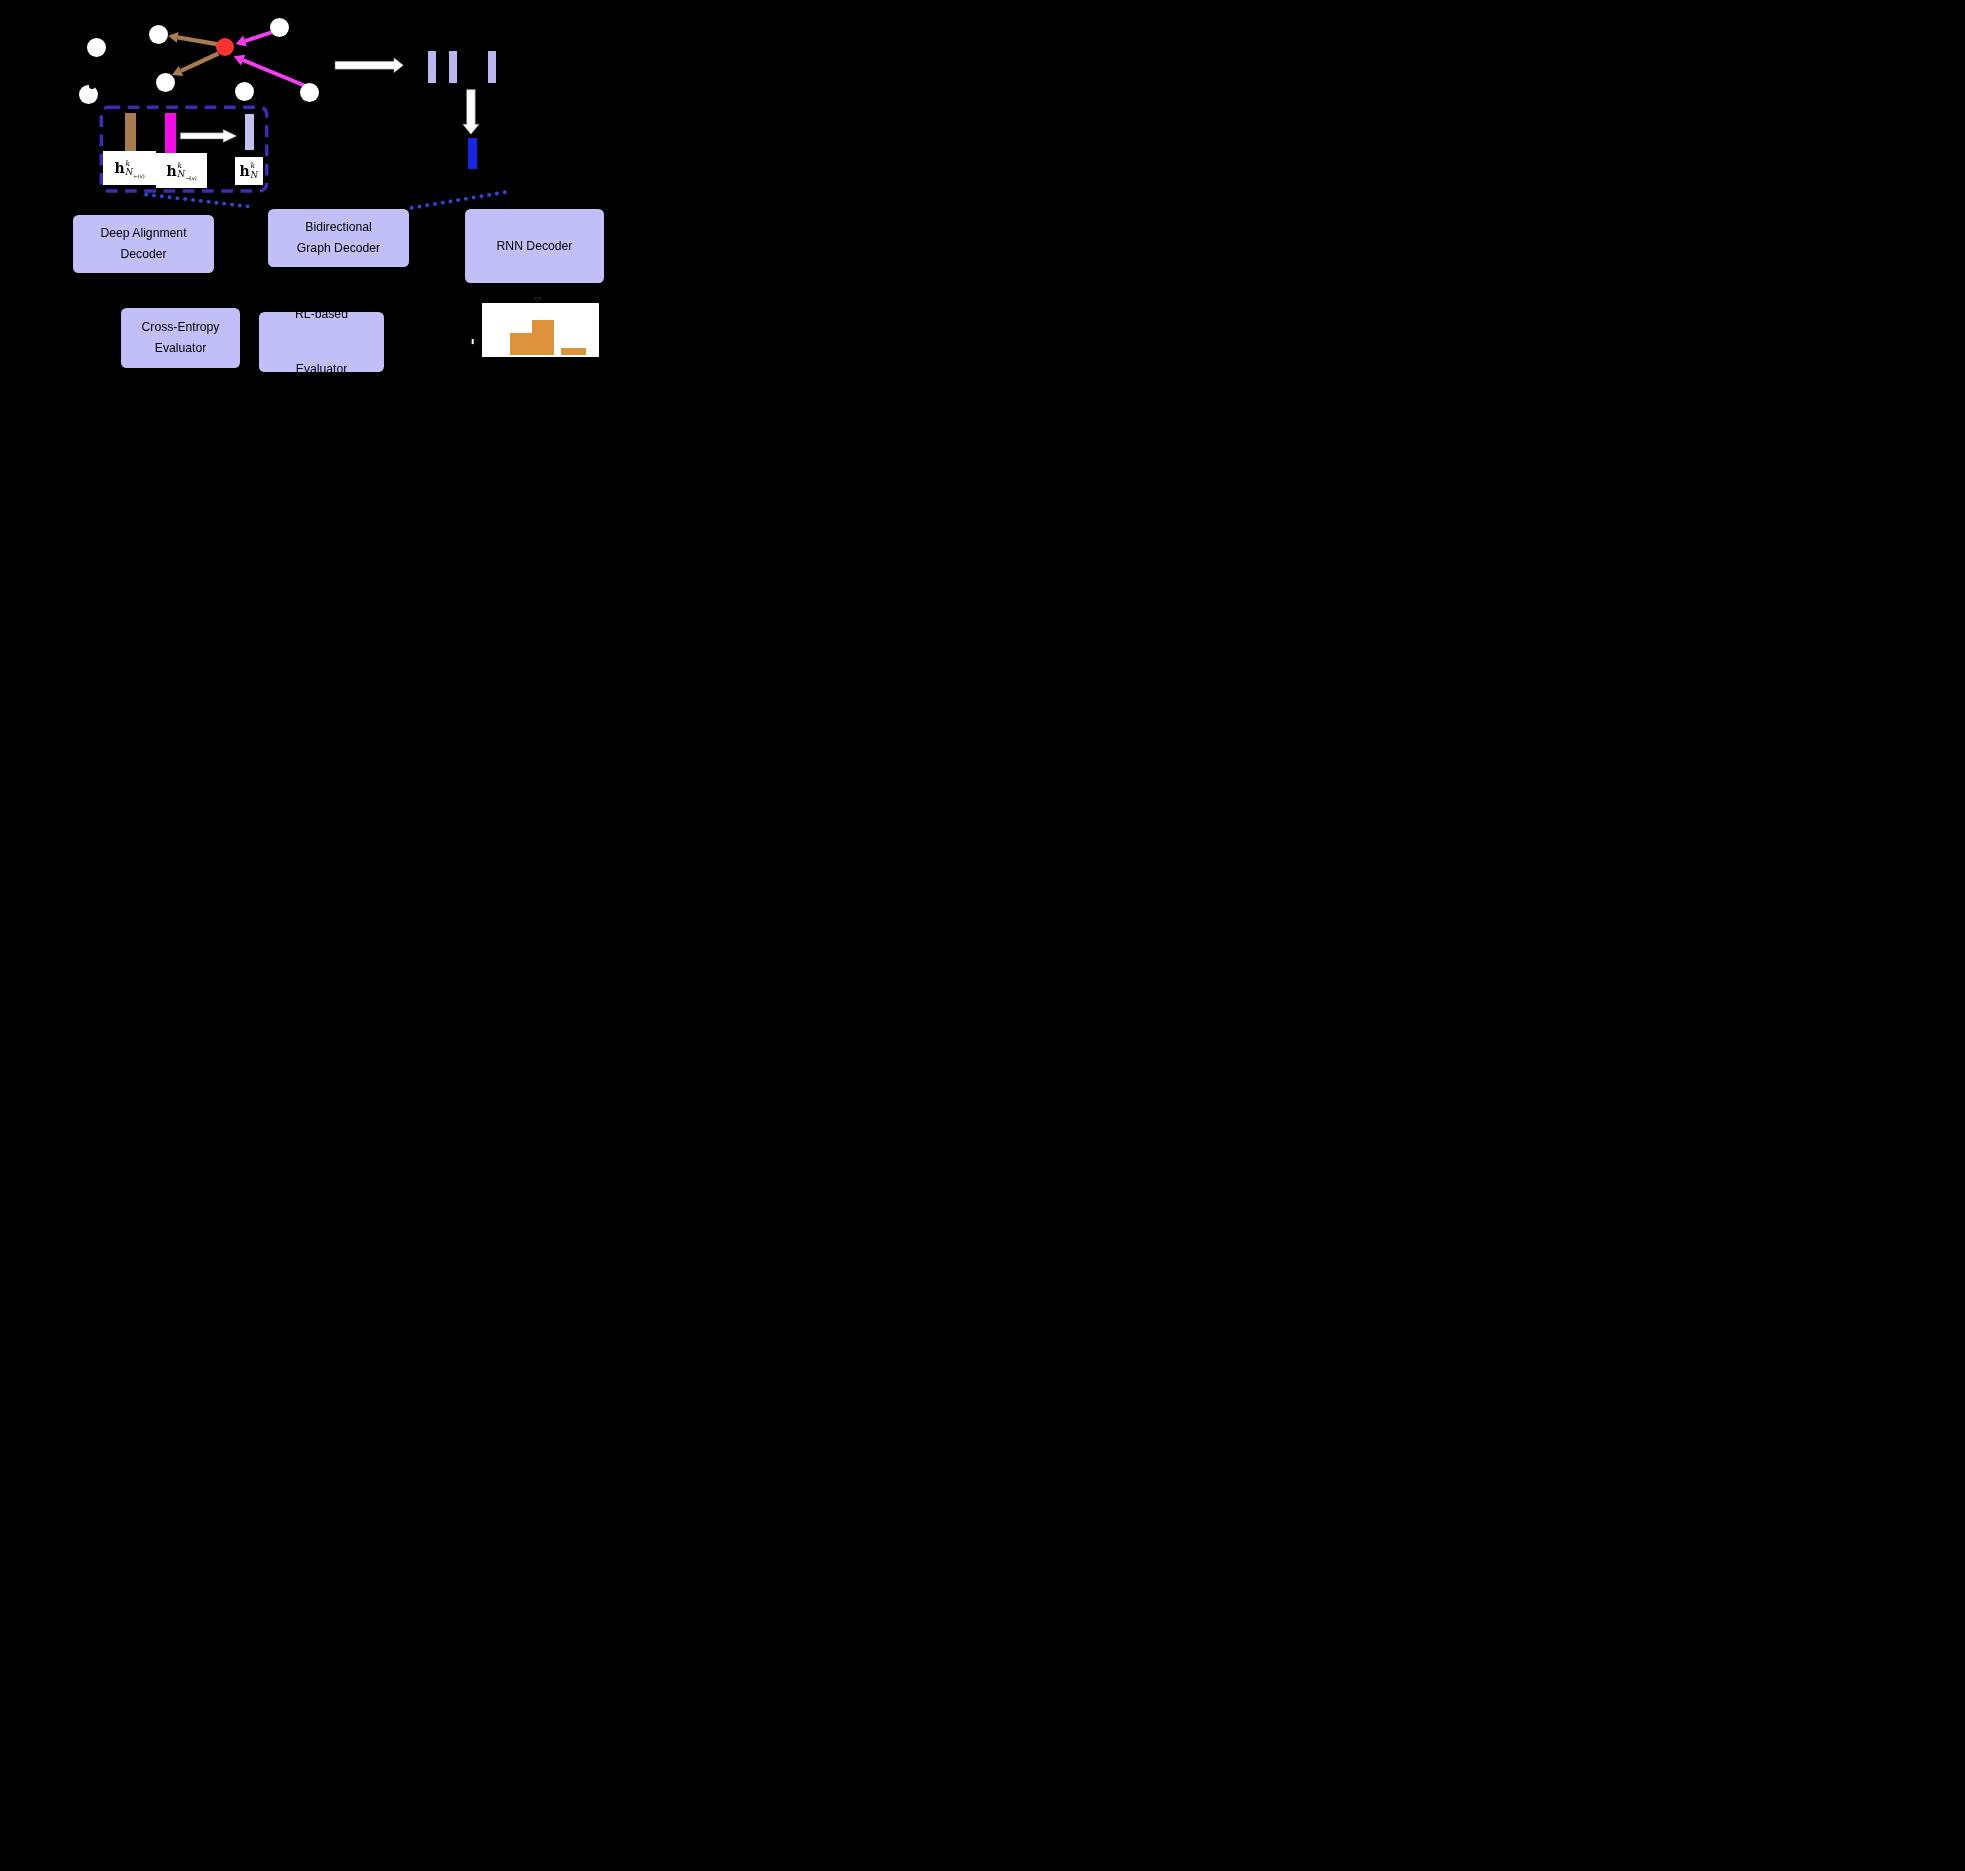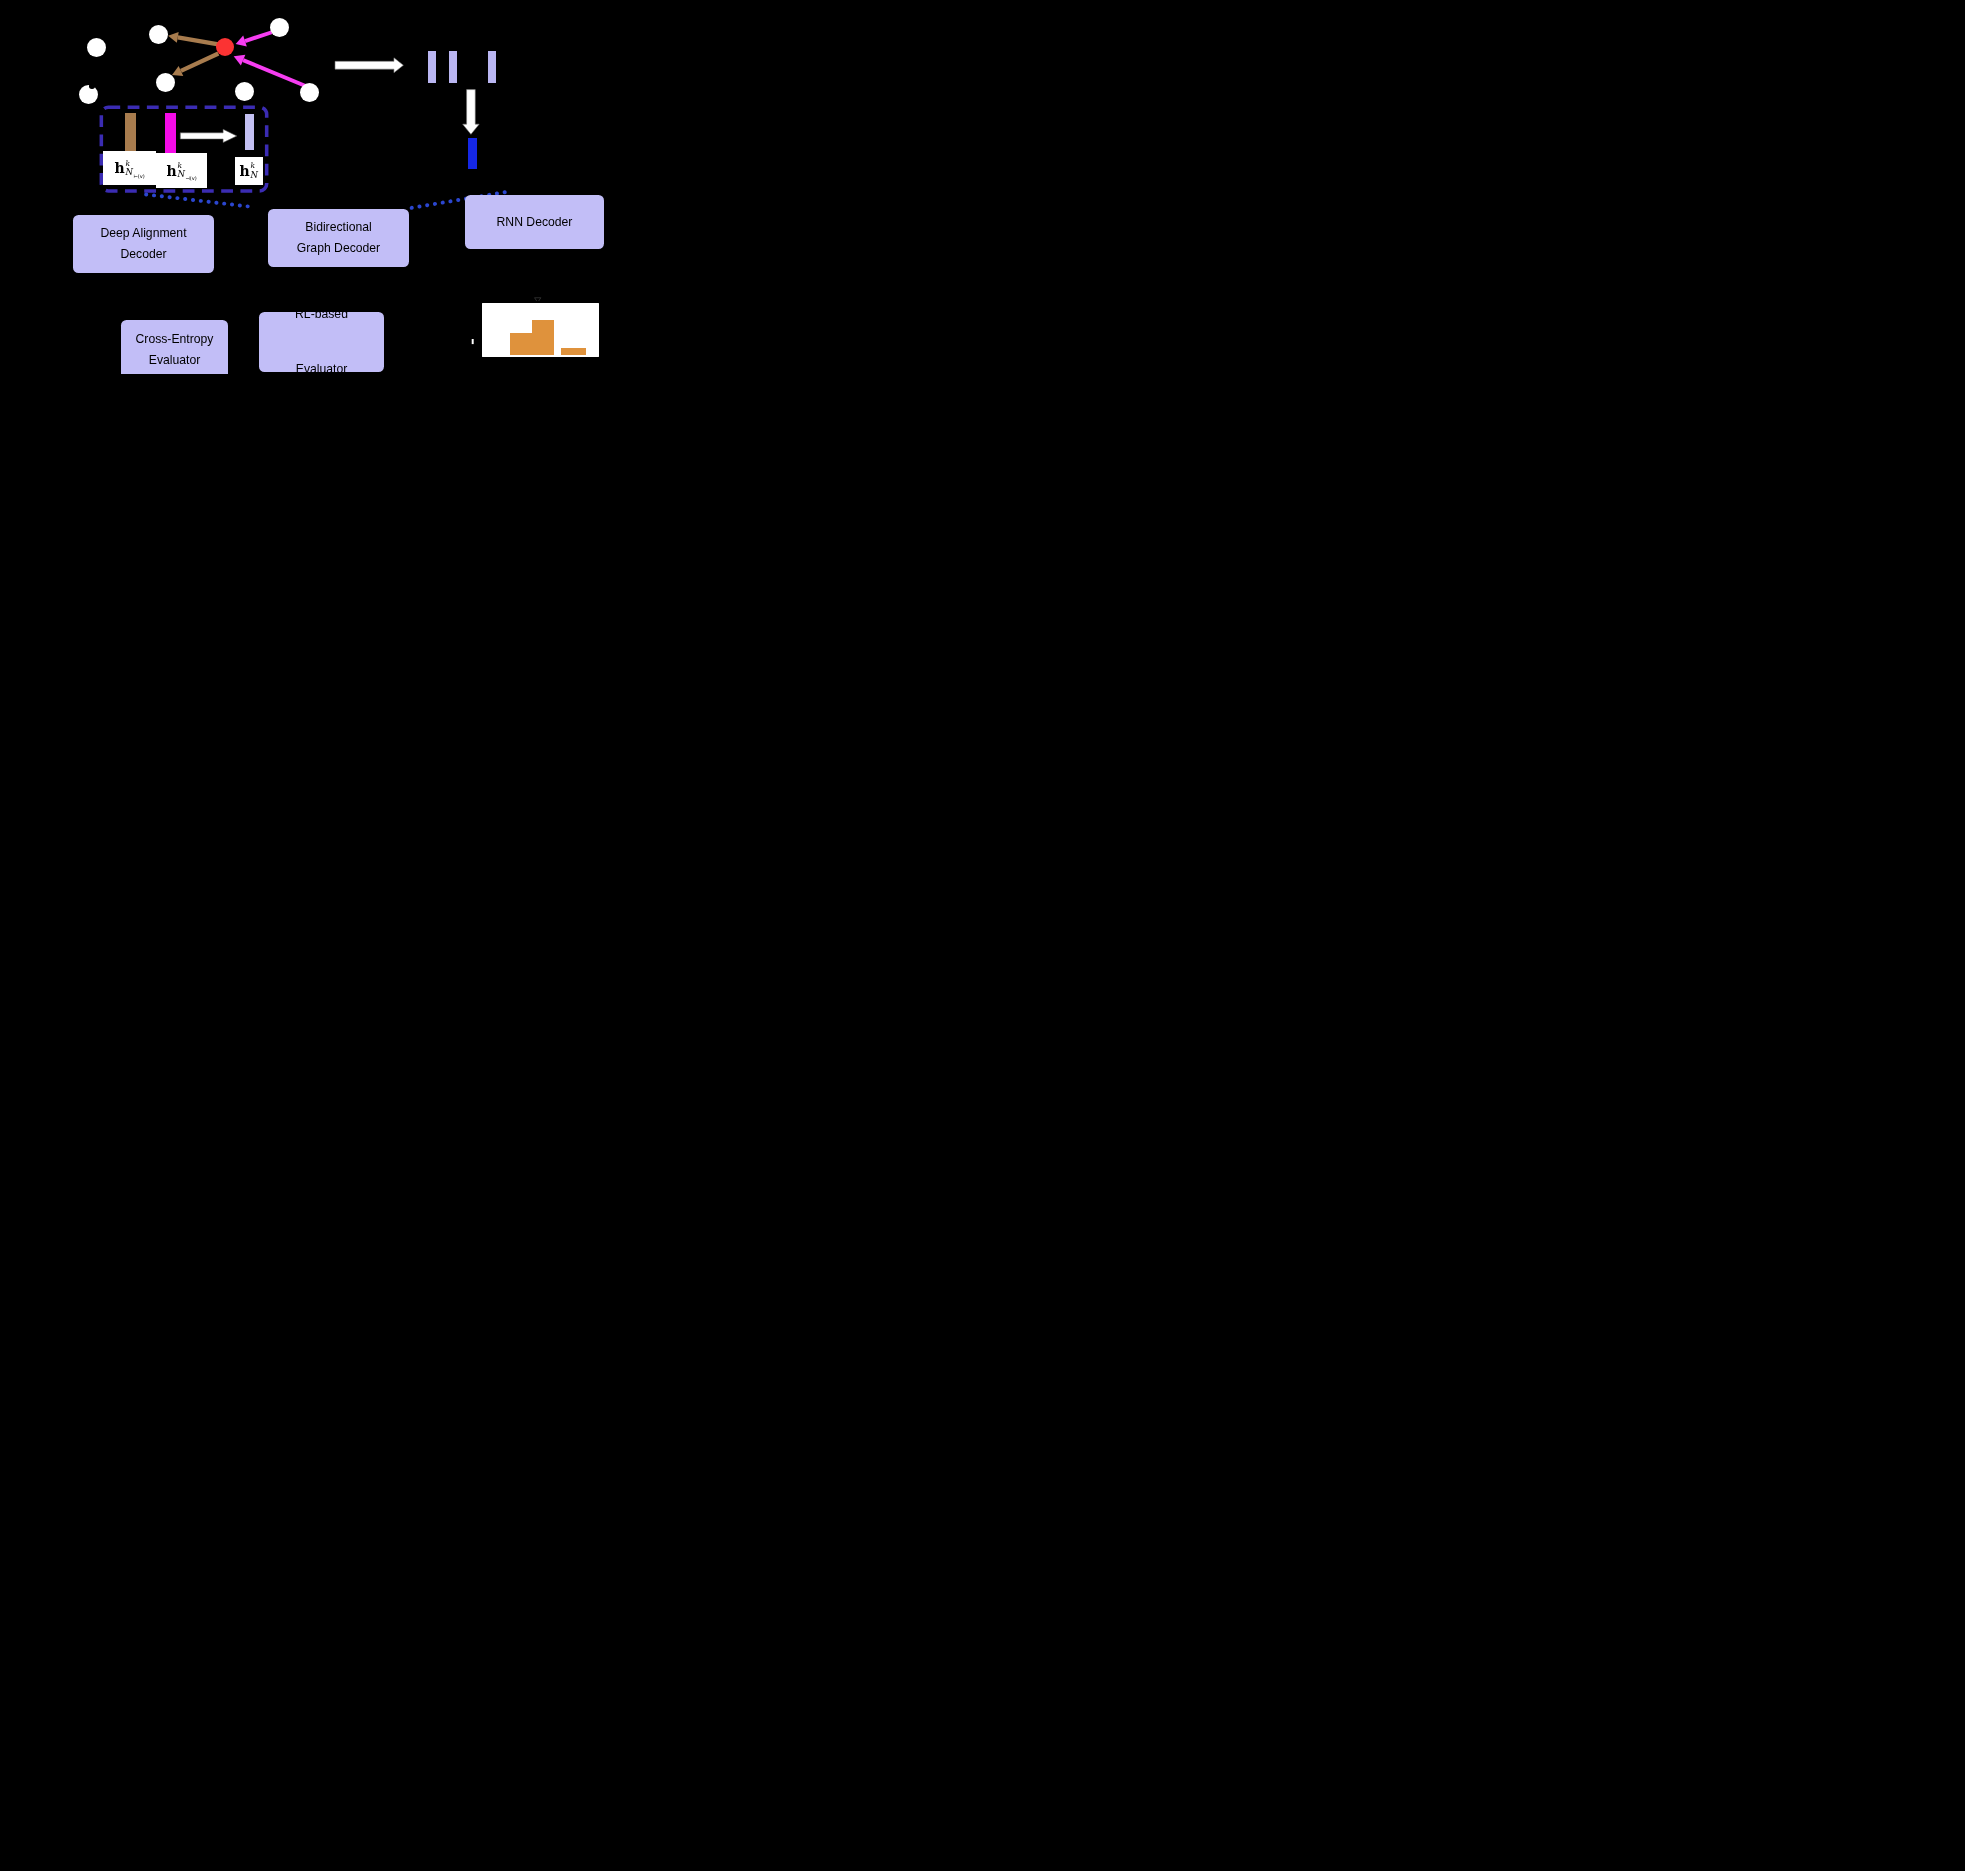--- a/index.html
+++ b/index.html
@@ -121,25 +121,25 @@
   <div class="vbar" style="left:468px;top:138px;width:9.4px;height:31px;background:#1527e6;"></div>
 
   <div class="module" style="left:73px;top:209px;width:141px;height:58px;margin-top:6px;">
     <span class="line">Deep Alignment</span>
     <span class="line">Decoder</span>
   </div>
   <div class="module" style="left:268px;top:209px;width:141px;height:58px;">
     <span class="line">Bidirectional</span>
     <span class="line">Graph Decoder</span>
   </div>
-  <div class="module" style="left:465px;top:195px;width:139px;height:54px;">
+  <div class="module" style="left:465px;top:209px;width:139px;height:74px;">
     <span class="line">RNN Decoder</span>
 
   </div>
-  <div class="module" style="left:121px;top:320px;width:107px;height:60px;">
+  <div class="module" style="left:121px;top:308px;width:119px;height:60px;">
     <span class="line">Cross-Entropy</span>
     <span class="line">Evaluator</span>
   </div>
   <div class="module" style="left:259px;top:312px;width:125px;height:60px;gap:40px;">
     <span class="line">RL-based</span>
     <span class="line">Evaluator</span>
   </div>
 
   <div class="chart-panel">
     <div class="chart-area">

